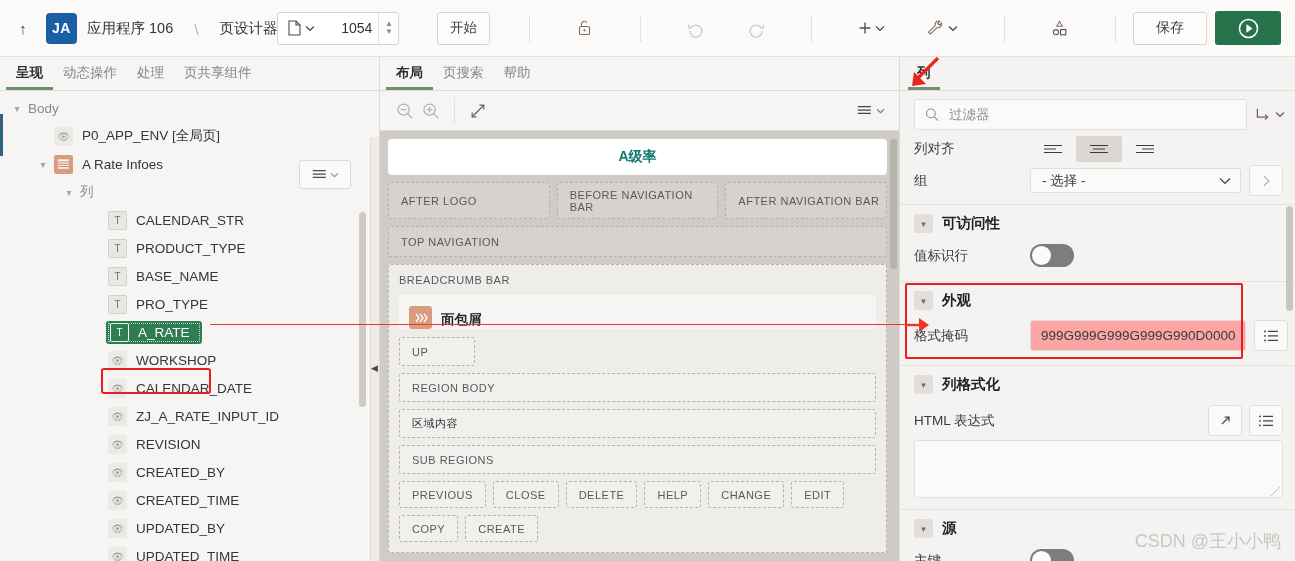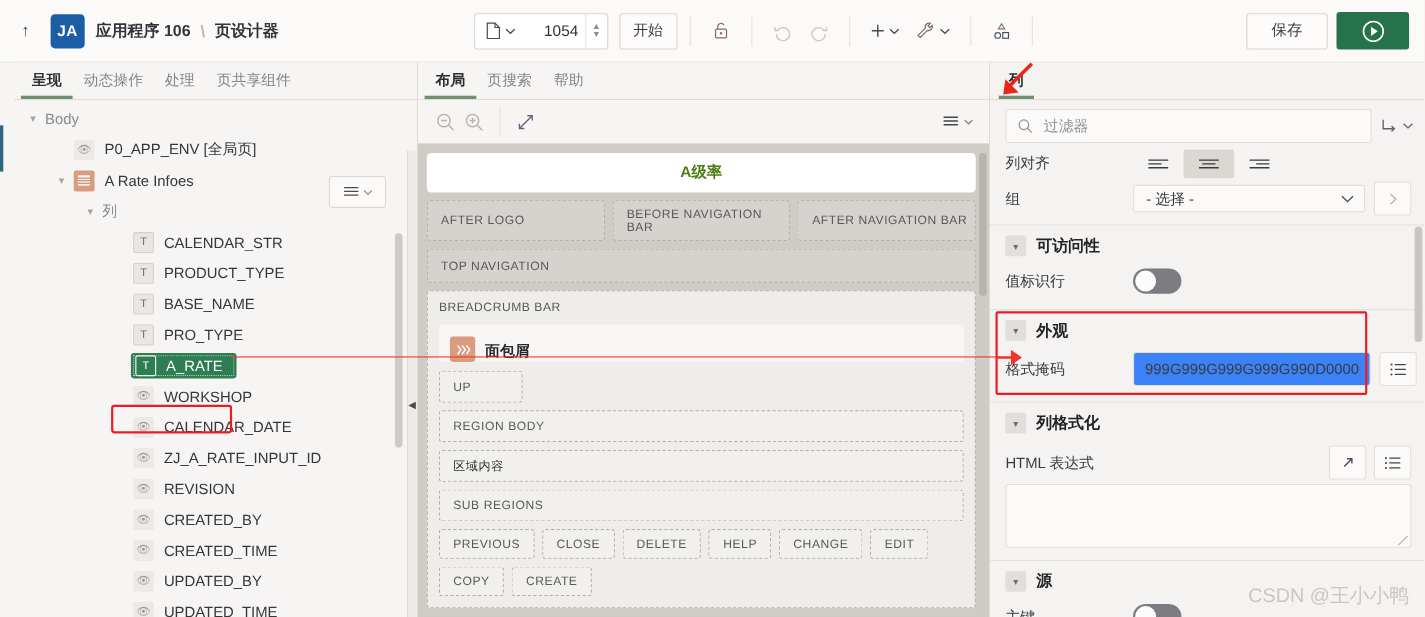--- a/index.html
+++ b/index.html
@@ -24,25 +24,25 @@
   .hdr-left { display: flex; align-items: center; gap: 10px; flex: 0 0 auto; }
   .up-arrow {
     width: 26px; height: 26px; display: flex; align-items: center; justify-content: center;
     color: #44464a; font-size: 15px; cursor: pointer; border-radius: 3px;
   }
   .logo-badge {
     width: 31px; height: 31px; border-radius: 4px; background: #1b5ea6;
     color: #fff; font-size: 14px; font-weight: bold; letter-spacing: .5px;
     display: flex; align-items: center; justify-content: center;
   }
-  .bc { display: flex; align-items: flex-end; gap: 9px; font-size: 14.5px; color: #33343a; font-weight: bold; }
+  .bc { display: flex; align-items: flex-end; gap: 21px; font-size: 14.5px; color: #33343a; }
   .bc-sep { color: #b9b7b4; font-size: 15px; }
   .bc a { color: #33343a; text-decoration: none; cursor: pointer; }
 
-  .hdr-center { flex: 1 1 auto; display: flex; align-items: center; justify-content: center; gap: 0; }
+  .hdr-center { flex: 1 1 auto; display: flex; align-items: center; justify-content: space-between; gap: 0; }
   .hdr-right { display: flex; align-items: center; gap: 0; flex: 0 0 auto; }
 
   .pagesel {
     display: flex; align-items: center; height: 33px;
     border: 1px solid #d8d5d1; border-radius: 3px; background: #fff;
     margin-right: 10px;
   }
   .pagesel .psic {
     display: flex; align-items: center; gap: 4px; padding: 0 7px 0 9px;
     border-right: 0; color: #4a4b50; cursor: pointer;
@@ -79,21 +79,20 @@
   }
 
   
   .body { flex: 1 1 auto; display: flex; min-height: 0; }
 
   
   .left {
     width: 380px; min-width: 380px; background: #f6f5f3;
     border-right: 1px solid #dedbd7; display: flex; flex-direction: column;
     position: relative;
-    padding-left: 13px;
   }
   .tabbar {
     height: 34px; min-height: 34px; display: flex; align-items: flex-end; gap: 0;
     padding: 0 6px; border-bottom: 1px solid #e0ddd9; background: #f6f5f3;
   }
   .tab {
     padding: 0 10px 7px 10px; font-size: 13.5px; color: #84858a; cursor: pointer;
     border-bottom: 3px solid transparent; line-height: 15px;
   }
   .tab.active { color: #2c2d31; font-weight: bold; border-bottom-color: #6f8f6e; }
@@ -156,21 +155,21 @@
     width: 26px; height: 26px; display: flex; align-items: center; justify-content: center;
     color: #b3b1ae; cursor: pointer;
   }
   .canvas-wrap {
     flex: 1 1 auto; background: #cfcbc5; overflow: hidden; padding: 8px 12px 0 8px;
     position: relative;
   }
   .page-title-box {
     background: #fff; border-radius: 4px; height: 36px;
     display: flex; align-items: center; justify-content: center;
-    font-size: 14px; font-weight: bold; color: #4d7c0f; margin-bottom: 7px;
+    font-size: 14px; font-weight: bold; color: #0f766e; margin-bottom: 7px;
   }
   .slot {
     border: 1px dashed #b4b0aa; border-radius: 3px; background: rgba(255,255,255,0.16);
     color: #58595e; font-size: 11px; letter-spacing: .5px;
     display: flex; align-items: center; padding-left: 12px;
   }
   .slot.h32 { height: 31px; }
   .slot.h40 { height: 37px; }
   .slot-row { display: flex; gap: 7px; margin-bottom: 7px; }
   .slot-row > .slot { flex: 1 1 0; }
@@ -249,21 +248,21 @@
     display: flex; align-items: center; justify-content: center; font-size: 9px; cursor: pointer;
   }
   .sect-title { font-size: 14.5px; font-weight: bold; color: #222326; }
   .divider { height: 1px; background: #e4e1dd; margin: 5px 0 0 0; }
   .toggle {
     width: 44px; height: 23px; border-radius: 12px; background: #7c7d80;
     display: flex; align-items: center; padding: 2px; cursor: pointer; flex: 0 0 auto;
   }
   .toggle .knob { width: 19px; height: 19px; border-radius: 50%; background: #fcfcfc; }
   .pinput {
-    flex: 1 1 auto; height: 31px; background: #3b82f6; border: 1px solid #e2dfdb;
+    flex: 1 1 auto; height: 31px; background: #fca5a5; border: 1px solid #e2dfdb;
     border-radius: 3px; padding: 0 10px; font-size: 13.5px; color: #3a3b40;
     display: flex; align-items: center; cursor: text;
   }
   .ta-label-row { display: flex; align-items: center; padding: 4px 12px 2px 14px; gap: 7px; }
   .ta-label { flex: 1 1 auto; font-size: 13.5px; color: #3a3b40; }
   .ptextarea {
     margin: 2px 12px 0 14px; height: 58px; background: #fbfaf9; border: 1px solid #e2dfdb;
     border-radius: 3px; position: relative; cursor: text;
   }
   .ta-grip {

